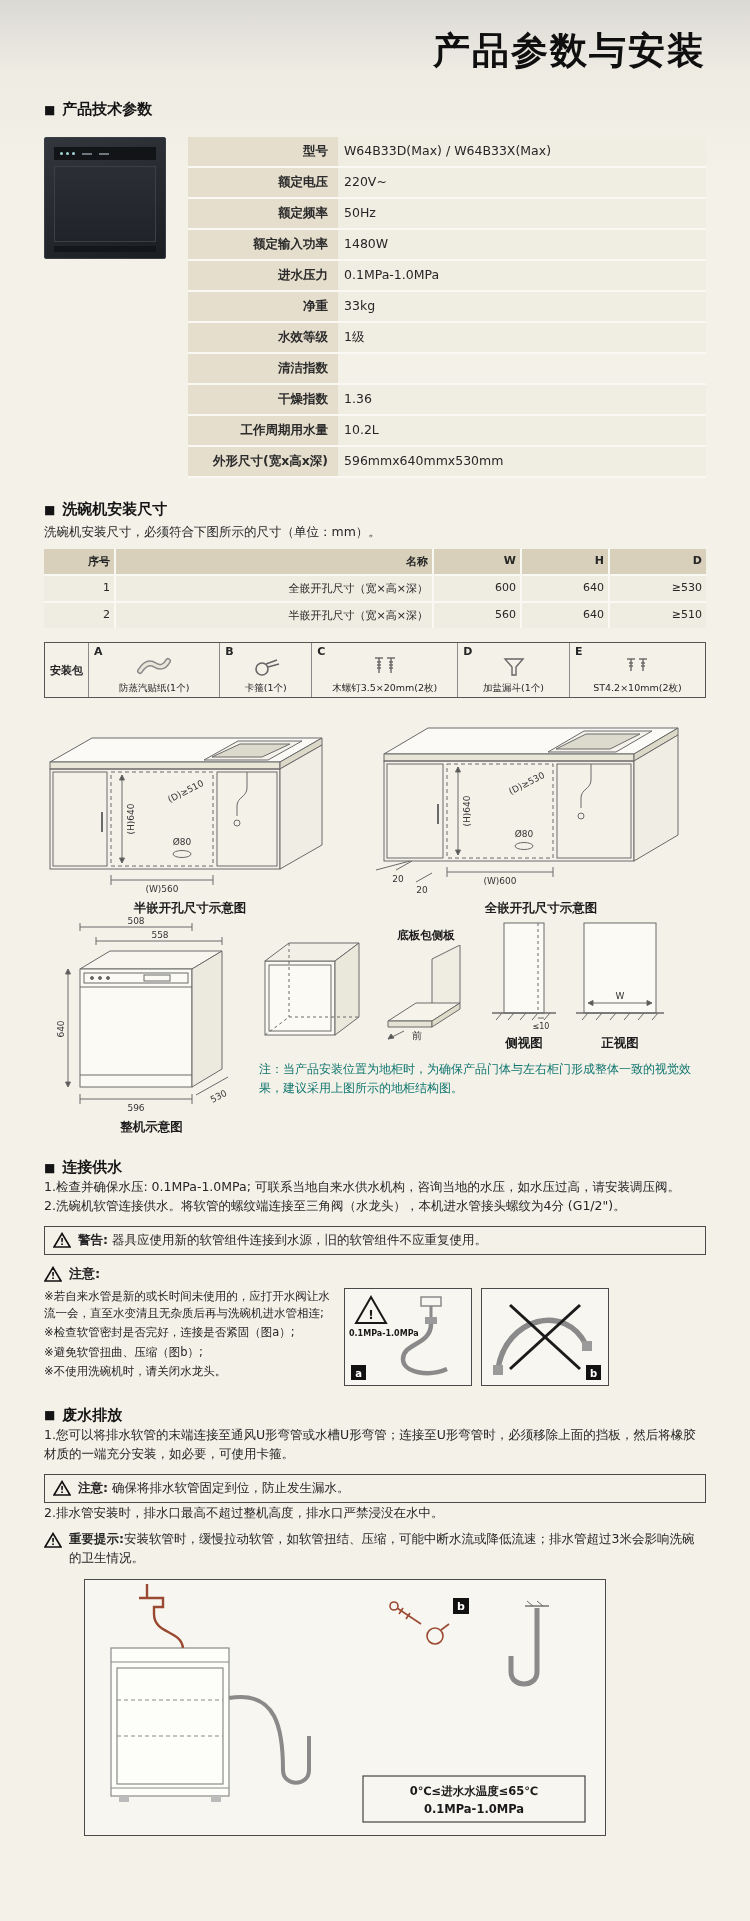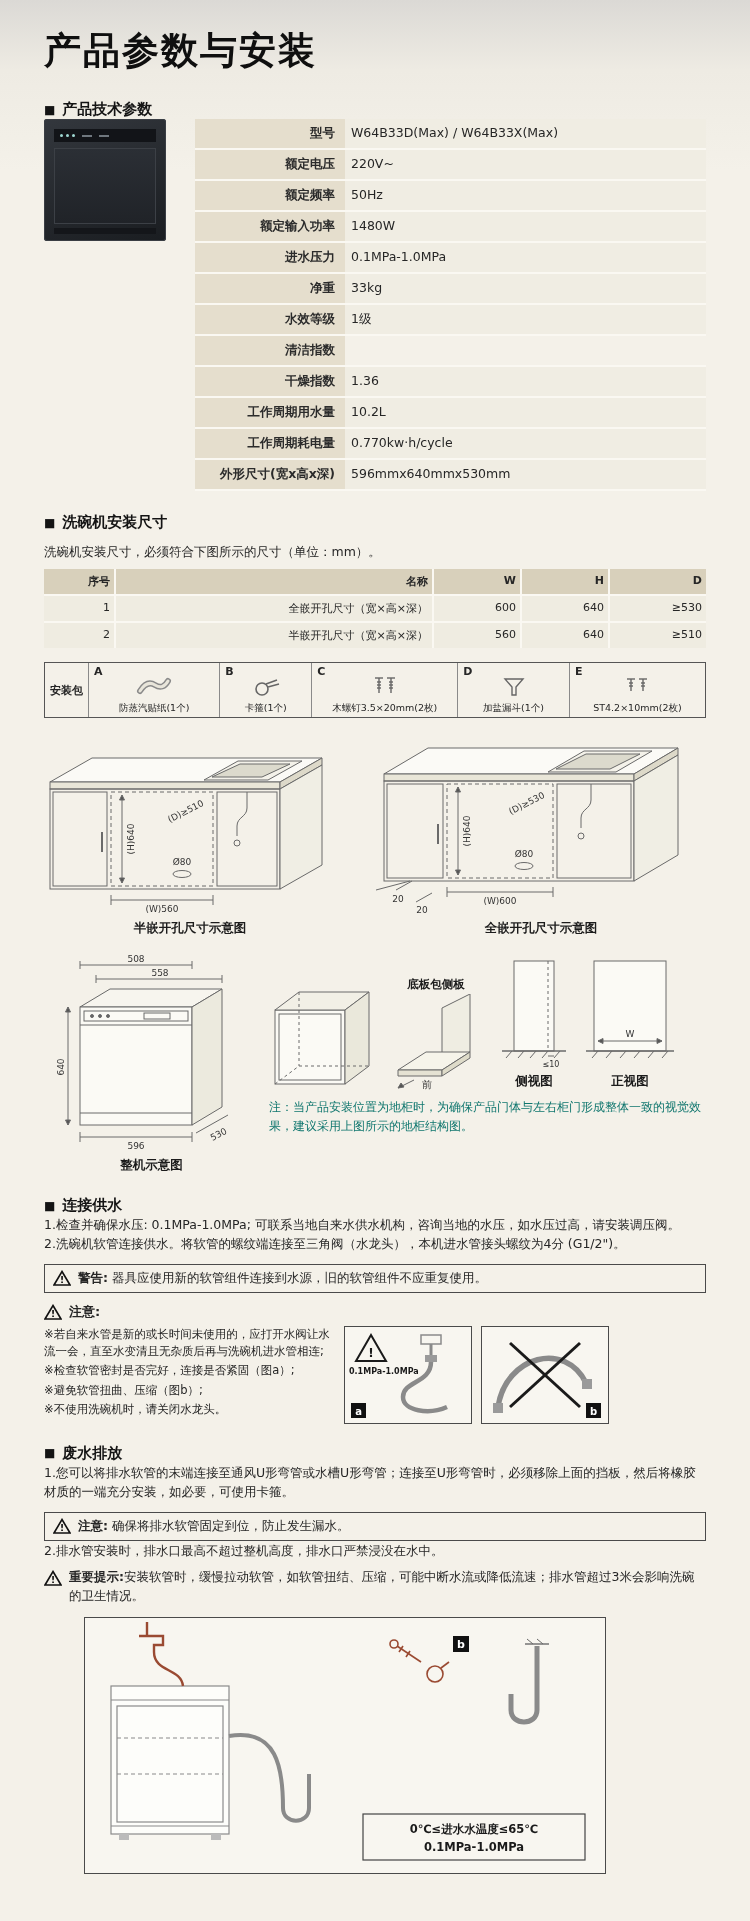--- a/index.html
+++ b/index.html
@@ -3,58 +3,58 @@
 <meta charset="utf-8">
 <style>
   *{box-sizing:border-box;margin:0;padding:0}
   html{background:#e8e6e2}
   body{
     width:750px;min-height:1921px;margin:0 auto;
     background:linear-gradient(180deg,#dbd9d5 0,#eeebe3 70px,#f4f1e9 170px,#f4f1e9 100%);
     font-family:"DejaVu Sans","Liberation Sans",sans-serif;color:#262626;
   }
   .container{padding:0 44px 40px}
-  .page-title{text-align:left;font-size:37px;font-weight:700;letter-spacing:2px;padding-top:26px;color:#0f0f0f}
+  .page-title{text-align:right;font-size:37px;font-weight:700;letter-spacing:2px;padding-top:26px;color:#0f0f0f}
   .section-head{display:flex;align-items:center;gap:7px;font-size:15px;font-weight:700;color:#141414}
   .section-head .sq{font-size:12px;line-height:1}
   
-  .tech-wrap{display:flex;gap:29px;margin-top:0}
+  .tech-wrap{display:flex;gap:22px;margin-top:18px}
   .prod-img{width:122px;height:122px;flex:none;border-radius:3px;position:relative;
     background:linear-gradient(160deg,#33373d,#1a1d21);box-shadow:inset 0 0 0 1px #3a3e44}
   .prod-panel{position:absolute;top:10px;left:10px;right:10px;height:13px;background:#121418;display:flex;align-items:center;gap:3px;padding:0 6px}
   .prod-dot{width:3px;height:3px;border-radius:50%;background:#9fd8d2}
   .prod-dash{width:10px;height:2px;background:#6f777e;margin-left:4px}
   .prod-door{position:absolute;top:29px;left:10px;right:10px;bottom:17px;background:linear-gradient(180deg,#2b2f35,#202328);border:1px solid #3c4046}
   .prod-base{position:absolute;bottom:7px;left:10px;right:10px;height:6px;background:#14161a}
   .spec-table{flex:1}
   .spec-row{display:flex;border-bottom:2px solid #faf8f2}
   .spec-label{width:150px;background:#e5decd;font-size:12.5px;font-weight:700;text-align:right;padding:6px 10px 6px 4px;color:#2b2b2b}
   .spec-value{flex:1;background:#f0ede3;font-size:12.5px;text-align:left;padding:6px}
   .tech-note{font-size:12px;line-height:1.7;margin-top:10px;color:#2b2b2b}
   .eco-icon{display:inline-block;vertical-align:-2px;margin:0 2px}
   
-  .inst-desc{font-size:12.5px;margin-top:12px}
+  .inst-desc{font-size:12.5px;margin-top:5px}
   .inst-table{display:grid;grid-template-columns:70px 1fr 86px 86px 96px;gap:2px;background:#faf8f2;margin-top:8px}
   .inst-cell{background:#efece1;font-size:11px;text-align:right;padding:5px 4px}
   .inst-cell.head{background:#d8d0bb;font-weight:700}
   .kit{border:1px solid #555;display:flex;margin-top:14px}
   .kit-label{width:44px;border-right:1px solid #8a8a8a;display:flex;align-items:center;justify-content:center;font-size:11px;font-weight:700;text-align:center}
   .kit-item{position:relative;border-right:1px solid #8a8a8a;padding:4px 4px 3px;display:flex;flex-direction:column;align-items:center;justify-content:space-between;min-height:54px}
   .kit-item:last-child{border-right:0}
   .kit-item:nth-child(2){flex:1.25}.kit-item:nth-child(3){flex:.85}.kit-item:nth-child(4){flex:1.4}.kit-item:nth-child(5){flex:1.05}.kit-item:nth-child(6){flex:1.3}
   .kit-key{position:absolute;top:2px;left:5px;font-size:11px;font-weight:700}
   .kit-icon{flex:1;display:flex;align-items:center;justify-content:center;padding-top:3px}
   .kit-desc{font-size:9.5px;line-height:1.15;text-align:right;white-space:nowrap}
   .diagrams1{display:flex;justify-content:space-between;align-items:flex-end;margin-top:18px}
   .diagram-block{display:flex;flex-direction:column;align-items:center}
   .diagram-caption{font-size:12.5px;font-weight:700;margin-top:4px;color:#1c1c1c}
   .diagram-toplabel{font-size:11.5px;font-weight:700;margin-bottom:2px;color:#1c1c1c}
-  .diagrams2{display:flex;gap:10px;margin-top:18px}
+  .diagrams2{display:flex;}
   .d2-right{flex:1;display:flex;flex-direction:column}
-  .d2-figs{display:flex;gap:14px;align-items:flex-end}
+  .d2-figs{display:flex;gap:14px;align-items:center}
   .inst-note{font-size:12px;line-height:1.6;margin-top:8px;color:#0f766e}
   svg text{font-family:"DejaVu Sans","Liberation Sans",sans-serif}
   
   .para{font-size:12.5px;line-height:1.55;color:#262626}
   .warn-box{border:1px solid #4a4a4a;padding:5px 8px;display:flex;gap:7px;align-items:center;margin-top:10px;font-size:12.5px}
   .warn-icon{flex:none;display:flex}
   .bold{font-weight:700}
   .notice{margin-top:10px}
   .notice-head{display:flex;gap:7px;align-items:center;font-weight:700;font-size:13px}
   .notice-body{display:flex;margin-top:5px}
@@ -135,24 +135,20 @@
         <div class="spec-row">
           <div class="spec-label">干燥指数</div>
           <div class="spec-value">1.36</div>
         </div>
 
         <div class="spec-row">
           <div class="spec-label">工作周期用水量</div>
           <div class="spec-value">10.2L</div>
         </div>
 
-        <div class="spec-row">
-          <div class="spec-label">工作周期耗电量</div>
-          <div class="spec-value">0.770kw·h/cycle</div>
-        </div>
 
         <div class="spec-row">
           <div class="spec-label">外形尺寸(宽x高x深)</div>
           <div class="spec-value">596mmx640mmx530mm</div>
         </div>
       </div>
   </div>
 
 
   <div class="section-head" style="margin-top:22px">

